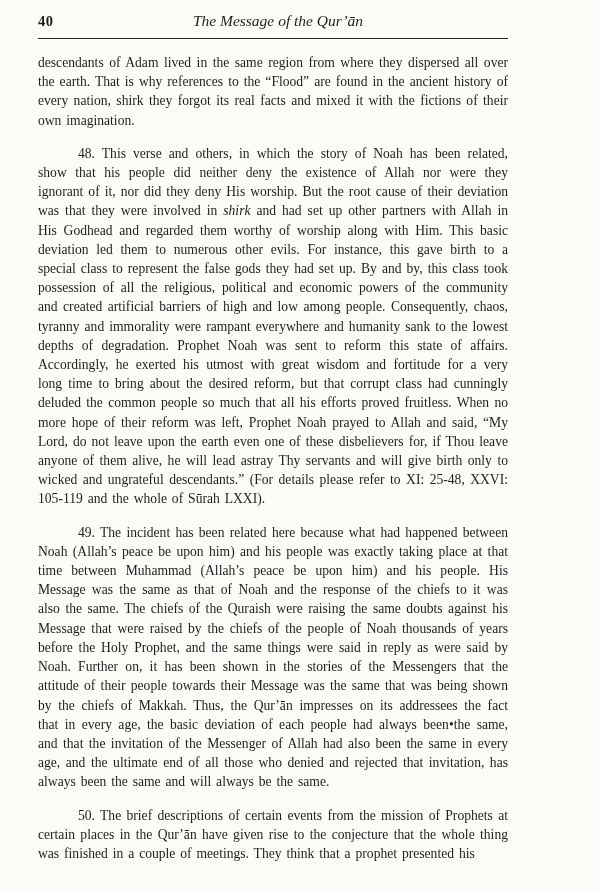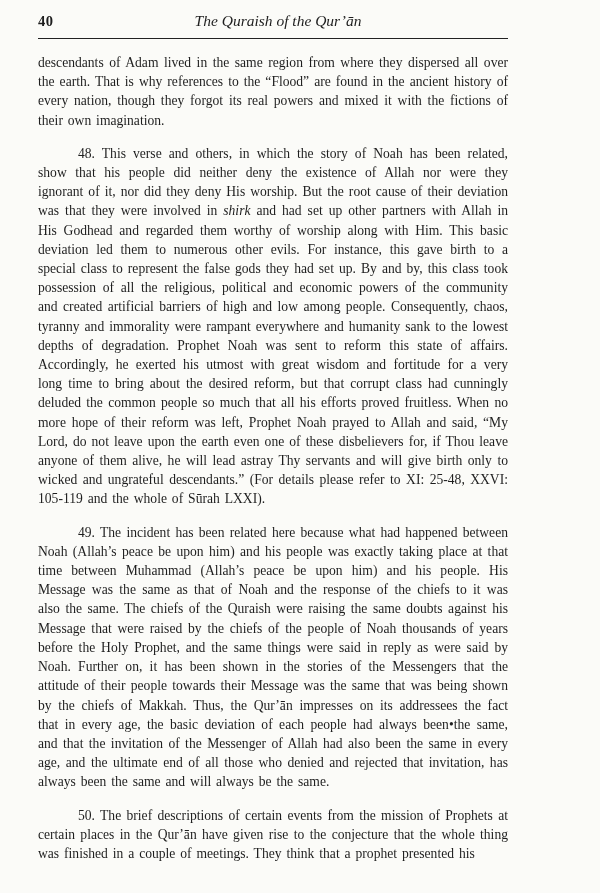--- a/index.html
+++ b/index.html
@@ -69,28 +69,28 @@
   em.term {
   }
 </style>
 </head>
 <body>
 
 <div class="page">
 
   <header class="page-header">
     <span class="page-number">40</span>
-    <span class="running-title">The Quraish of the Qur’ān</span>
+    <span class="running-title">The Message of the Qur’ān</span>
   </header>
 
   <hr class="header-rule">
 
   <main class="body-text">
 
-    <p>descendants of Adam lived in the same region from where they dispersed all over the earth. That is why references to the “Flood” are found in the ancient history of every nation, though they forgot its real powers and mixed it with the fictions of their own imagination.</p>
+    <p>descendants of Adam lived in the same region from where they dispersed all over the earth. That is why references to the “Flood” are found in the ancient history of every nation, shirk they forgot its real facts and mixed it with the fictions of their own imagination.</p>
 
     <p class="indent"><span>48. This verse and others, in which the story of Noah has been related, show that his people did neither deny the existence of Allah nor were they ignorant of it, nor did they deny His worship. But the root cause of their deviation was that they were involved in </span><em class="term">shirk</em><span> and had set up other partners with Allah in His Godhead and regarded them worthy of worship along with Him. This basic deviation led them to numerous other evils. For instance, this gave birth to a special class to represent the false gods they had set up. By and by, this class took possession of all the religious, political and economic powers of the community and created artificial barriers of high and low among people. Consequently, chaos, tyranny and immorality were rampant everywhere and humanity sank to the lowest depths of degradation. Prophet Noah was sent to reform this state of affairs. Accordingly, he exerted his utmost with great wisdom and fortitude for a very long time to bring about the desired reform, but that corrupt class had cunningly deluded the common people so much that all his efforts proved fruitless. When no more hope of their reform was left, Prophet Noah prayed to Allah and said, “My Lord, do not leave upon the earth even one of these disbelievers for, if Thou leave anyone of them alive, he will lead astray Thy servants and will give birth only to wicked and ungrateful descendants.” (For details please refer to XI: 25-48, XXVI: 105-119 and the whole of Sūrah LXXI).</span></p>
 
     <p class="indent">49. The incident has been related here because what had happened between Noah (Allah’s peace be upon him) and his people was exactly taking place at that time between Muhammad (Allah’s peace be upon him) and his people. His Message was the same as that of Noah and the response of the chiefs to it was also the same. The chiefs of the Quraish were raising the same doubts against his Message that were raised by the chiefs of the people of Noah thousands of years before the Holy Prophet, and the same things were said in reply as were said by Noah. Further on, it has been shown in the stories of the Messengers that the attitude of their people towards their Message was the same that was being shown by the chiefs of Makkah. Thus, the Qur’ān impresses on its addressees the fact that in every age, the basic deviation of each people had always been•the same, and that the invitation of the Messenger of Allah had also been the same in every age, and the ultimate end of all those who denied and rejected that invitation, has always been the same and will always be the same.</p>
 
     <p class="indent">50. The brief descriptions of certain events from the mission of Prophets at certain places in the Qur’ān have given rise to the conjecture that the whole thing was finished in a couple of meetings. They think that a prophet presented his</p>
 
   </main>
 
 </div>

